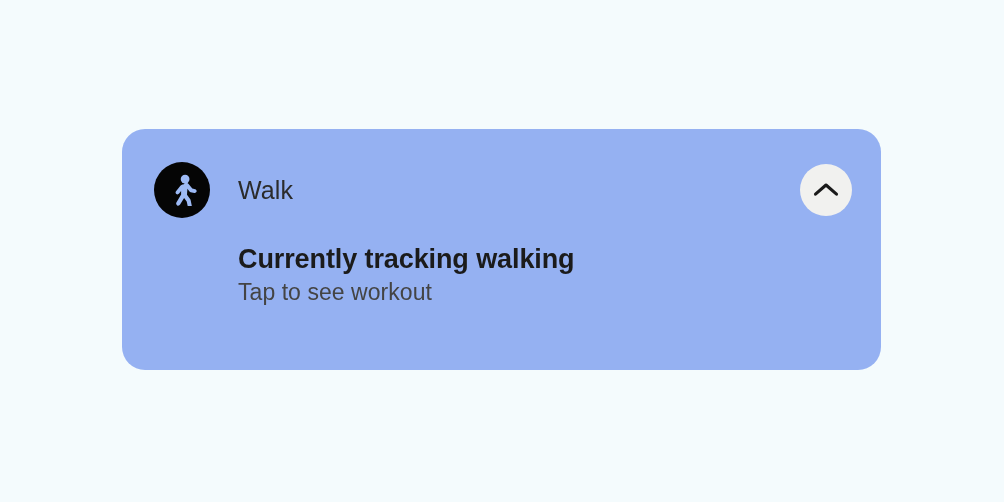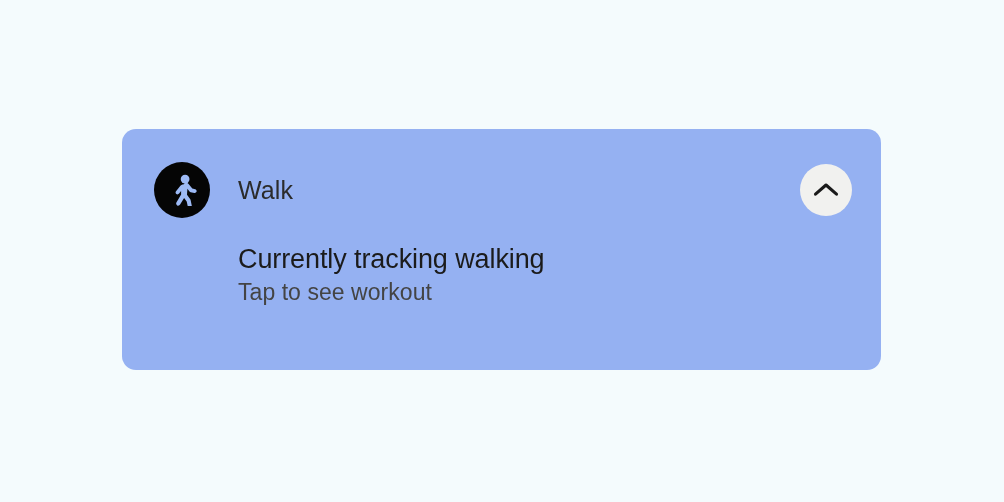--- a/index.html
+++ b/index.html
@@ -16,21 +16,21 @@
     position: relative;
   }
 
   #workout-card {
     position: absolute;
     left: 122px;
     top: 129px;
     width: 759px;
     height: 241px;
     background: #95b1f2;
-    border-radius: 14px;
+    border-radius: 23px;
   }
 
   
   #card-header {
     position: absolute;
     left: 0;
     top: 0;
     width: 100%;
     height: 122px;
   }
@@ -84,21 +84,21 @@
 
   
   #card-body {
     position: absolute;
     left: 116px;
     top: 112px;
   }
 
   #status-title {
     font-size: 27px;
-    font-weight: 400;
+    font-weight: 700;
     color: #1b1b1b;
     letter-spacing: -0.1px;
     line-height: 36px;
     white-space: nowrap;
   }
 
   #status-subtitle {
     font-size: 23px;
     font-weight: 400;
     color: #444444;

